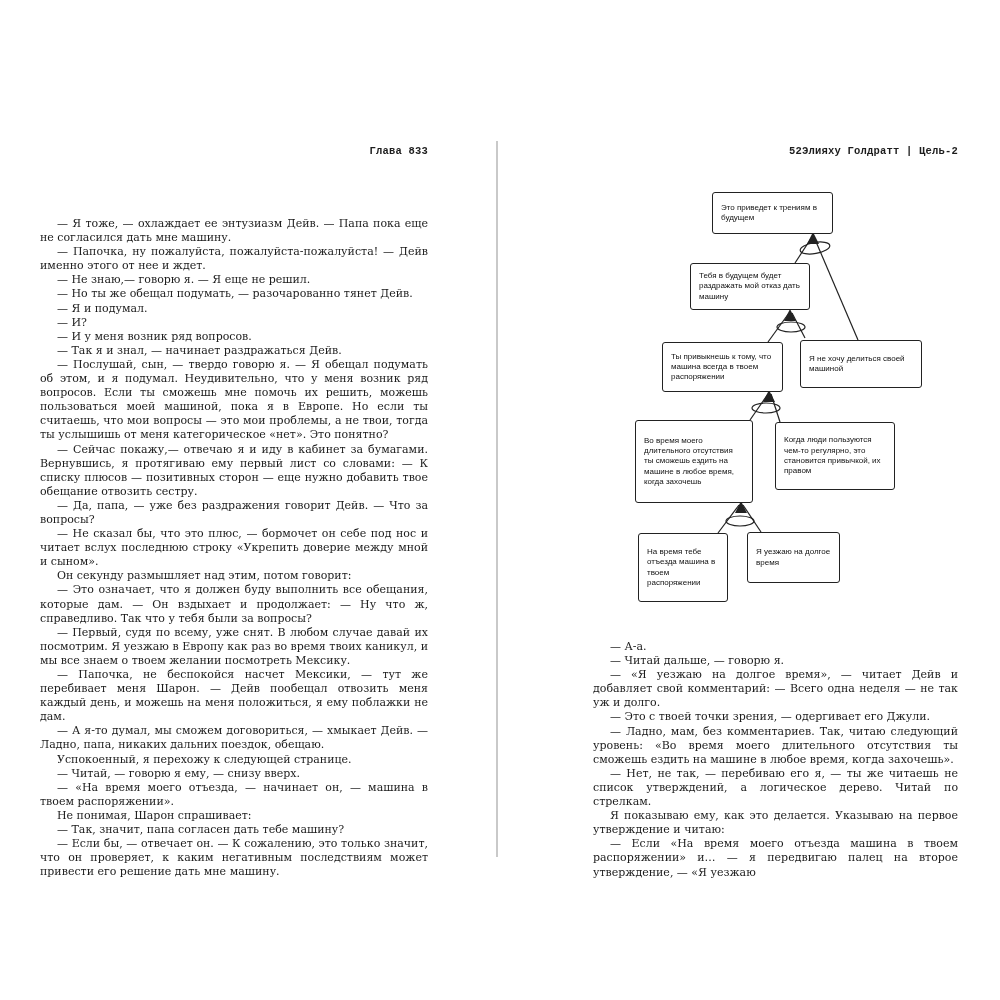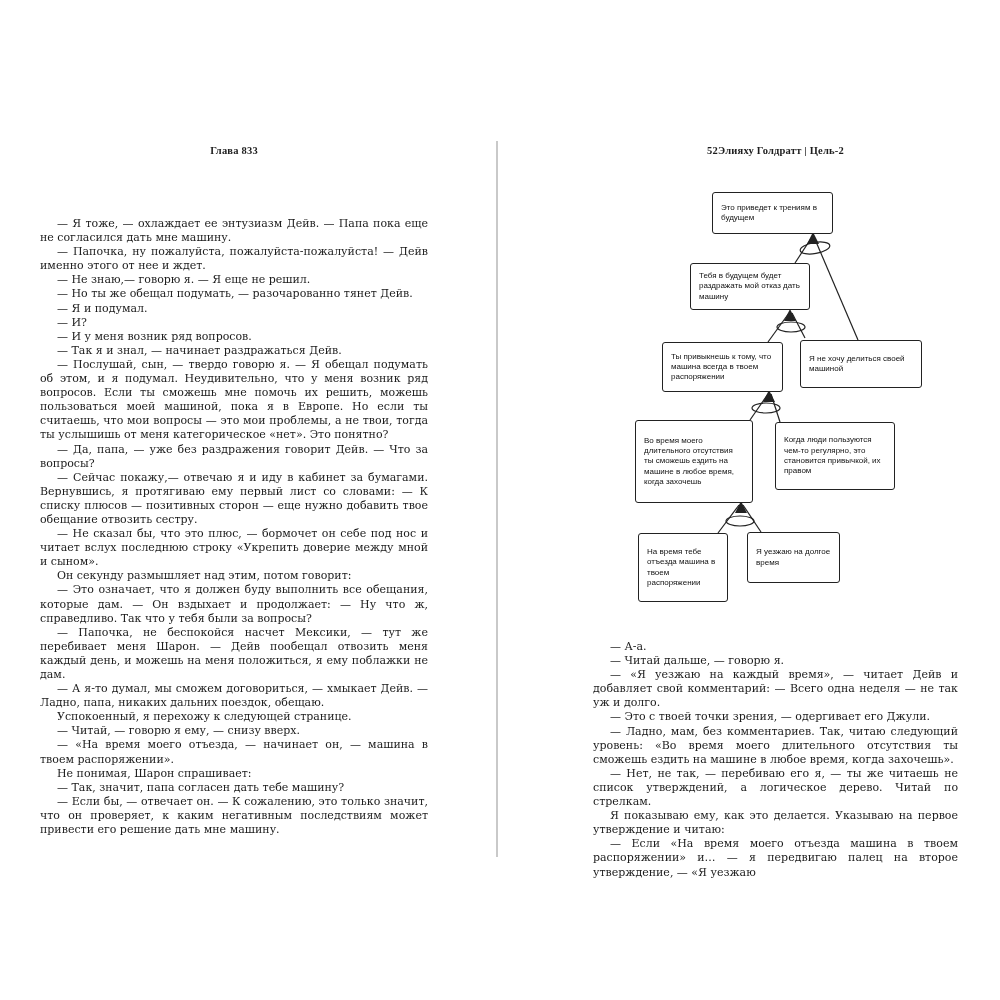--- a/index.html
+++ b/index.html
@@ -2,22 +2,22 @@
 <html><head>
 <meta charset="utf-8">
 <style>
   html,body{margin:0;padding:0;background:#ffffff;}
   body{width:1000px;height:1000px;font-family:"DejaVu Serif", serif;}
   .spread{position:relative;width:1000px;height:1000px;background:#fff;}
   .divider{position:absolute;left:496px;top:141px;width:2px;height:716px;background:#c9c9c9;}
   .page{position:absolute;top:140px;}
   .page-left{left:40px;width:388px;height:720px;}
   .page-right{left:593px;width:365px;height:720px;}
-  .page-header{position:absolute;top:5px;left:0;right:0;display:flex;justify-content:center;
-    font-family:Liberation Serif, serif;font-weight:bold;font-size:10.5px;color:#1d1d1d;letter-spacing:.2px;}
+  .page-header{position:absolute;top:5px;left:0;right:0;display:flex;justify-content:flex-end;
+    font-family:Liberation Mono, monospace;font-weight:bold;font-size:10.5px;color:#1d1d1d;letter-spacing:.2px;}
   .body-text{position:absolute;left:0;text-align:justify;color:#1b1b1b;font-size:11px;line-height:14.1px;}
   .page-left .body-text{top:49px;width:388px;margin-top:28px;}
   .page-right .body-text{top:500px;width:365px;}
   .body-text p{margin:0;text-indent:17px;}
   
   .diagram{position:absolute;top:0;left:0;width:365px;height:470px;}
   .links{position:absolute;left:0;top:0;}
   .node{position:absolute;box-sizing:border-box;border:1.4px solid #222;border-radius:3px;background:#fff;
     font-family:"Liberation Sans", sans-serif;font-size:8px;line-height:10.3px;color:#111;
     padding:4px 8px;display:flex;align-items:center;}
@@ -44,25 +44,26 @@
     <div class="body-text">
         <p>— Я тоже, — охлаждает ее энтузиазм Дейв. — Папа пока еще не согласился дать мне машину.</p>
         <p>— Папочка, ну пожалуйста, пожалуйста-пожалуйста! — Дейв именно этого от нее и ждет.</p>
         <p>— Не знаю,— говорю я. — Я еще не решил.</p>
         <p>— Но ты же обещал подумать, — разочарованно тянет Дейв.</p>
         <p>— Я и подумал.</p>
         <p>— И?</p>
         <p>— И у меня возник ряд вопросов.</p>
         <p>— Так я и знал, — начинает раздражаться Дейв.</p>
         <p>— Послушай, сын, — твердо говорю я. — Я обещал подумать об этом, и я подумал. Неудивительно, что у меня возник ряд вопросов. Если ты сможешь мне помочь их решить, можешь пользоваться моей машиной, пока я в Европе. Но если ты считаешь, что мои вопросы — это мои проблемы, а не твои, тогда ты услышишь от меня категорическое «нет». Это понятно?</p>
+        <p>— Сейчас покажу,— отвечаю я и иду в кабинет за бумагами. Вернувшись, я протягиваю ему первый лист со словами: — К списку плюсов — позитивных сторон — еще нужно добавить твое обещание отвозить сестру.</p>
         <p>— Да, папа, — уже без раздражения говорит Дейв. — Что за вопросы?</p>
-        <p>— Сейчас покажу,— отвечаю я и иду в кабинет за бумагами. Вернувшись, я протягиваю ему первый лист со словами: — К списку плюсов — позитивных сторон — еще нужно добавить твое обещание отвозить сестру.</p>
         <p>— Не сказал бы, что это плюс, — бормочет он себе под нос и читает вслух последнюю строку «Укрепить доверие между мной и сыном».</p>
         <p>Он секунду размышляет над этим, потом говорит:</p>
         <p>— Это означает, что я должен буду выполнить все обещания, которые дам. — Он вздыхает и продолжает: — Ну что ж, справедливо. Так что у тебя были за вопросы?</p>
+        <p>— Первый, судя по всему, уже снят. В любом случае давай их посмотрим. Я уезжаю в Европу как раз во время твоих каникул, и мы все знаем о твоем желании посмотреть Мексику.</p>
         <p>— Папочка, не беспокойся насчет Мексики, — тут же перебивает меня Шарон. — Дейв пообещал отвозить меня каждый день, и можешь на меня положиться, я ему поблажки не дам.</p>
         <p>— А я-то думал, мы сможем договориться, — хмыкает Дейв. — Ладно, папа, никаких дальних поездок, обещаю.</p>
         <p>Успокоенный, я перехожу к следующей странице.</p>
         <p>— Читай, — говорю я ему, — снизу вверх.</p>
         <p>— «На время моего отъезда, — начинает он, — машина в твоем распоряжении».</p>
         <p>Не понимая, Шарон спрашивает:</p>
         <p>— Так, значит, папа согласен дать тебе машину?</p>
         <p>— Если бы, — отвечает он. — К сожалению, это только значит, что он проверяет, к каким негативным последствиям может привести его решение дать мне машину.</p>
       </div>
   </div>
@@ -108,21 +109,21 @@
       <div class="node node-d">Я не хочу делиться своей машиной</div>
       <div class="node node-e">Во время моего длительного отсутствия ты сможешь ездить на машине в любое время, когда захочешь</div>
       <div class="node node-f">Когда люди пользуются чем-то регулярно, это становится привычкой, их правом</div>
       <div class="node node-g">На время тебе отъезда машина в твоем распоряжении</div>
       <div class="node node-h">Я уезжаю на долгое время</div>
     </div>
 
     <div class="body-text">
         <p>— А-а.</p>
         <p>— Читай дальше, — говорю я.</p>
-        <p>— «Я уезжаю на каждый время», — читает Дейв и добавляет свой комментарий: — Всего одна неделя — не так уж и долго.</p>
+        <p>— «Я уезжаю на долгое время», — читает Дейв и добавляет свой комментарий: — Всего одна неделя — не так уж и долго.</p>
         <p>— Это с твоей точки зрения, — одергивает его Джули.</p>
         <p>— Ладно, мам, без комментариев. Так, читаю следующий уровень: «Во время моего длительного отсутствия ты сможешь ездить на машине в любое время, когда захочешь».</p>
         <p>— Нет, не так, — перебиваю его я, — ты же читаешь не список утверждений, а логическое дерево. Читай по стрелкам.</p>
         <p>Я показываю ему, как это делается. Указываю на первое утверждение и читаю:</p>
         <p>— Если «На время моего отъезда машина в твоем распоряжении» и… — я передвигаю палец на второе утверждение, — «Я уезжаю</p>
       </div>
   </div>
 </div>
 
 </body></html>

